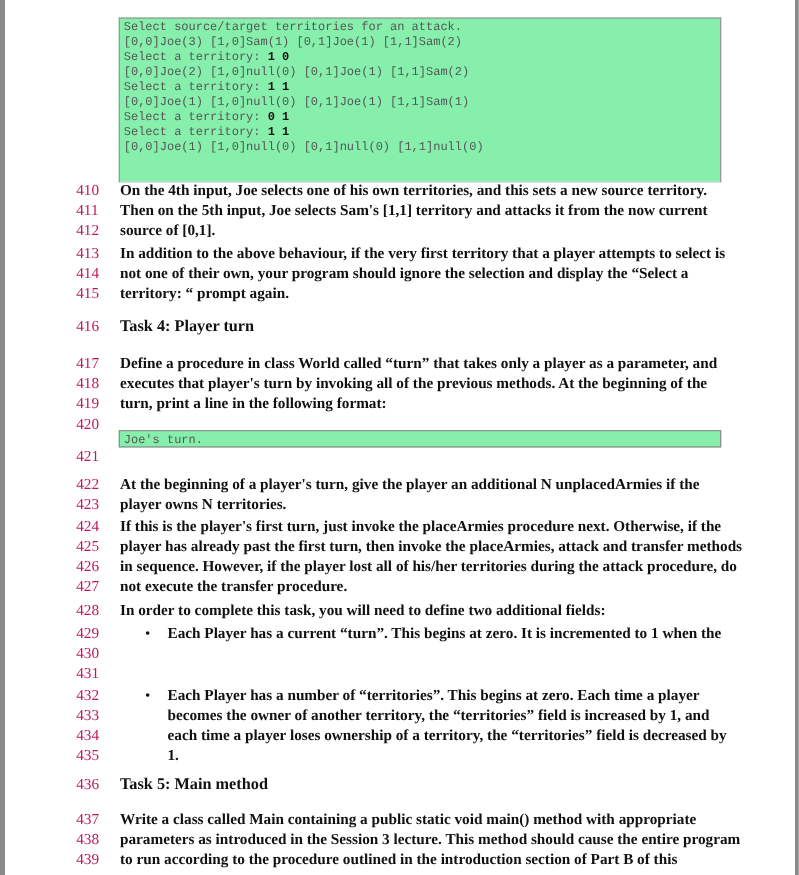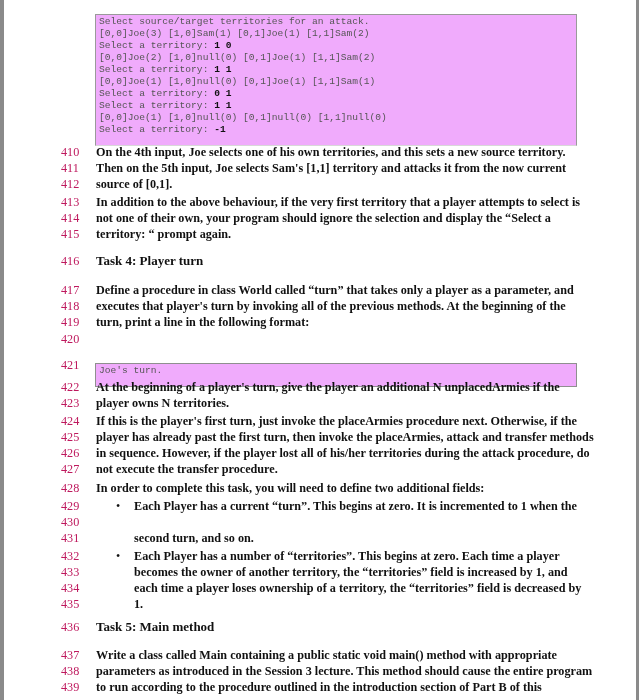--- a/index.html
+++ b/index.html
@@ -7,29 +7,29 @@
     width: 639px; height: 700px; overflow: hidden; position: relative;
     background: #ffffff;
     font-family: "Liberation Serif", "DejaVu Serif", serif;
     color: #111;
   }
   .edge-left { position: absolute; left: 0; top: 0; width: 4px; height: 700px; background: #8a8a8a; }
   .edge-right { position: absolute; left: 636px; top: 0; width: 3px; height: 700px; background: #8a8a8a; }
 
   .codebox {
     position: absolute; left: 95px; width: 482px;
-    border: 1px solid #9a9a9a; background: #f0abfc;
+    border: 1px solid #9a9a9a; background: #86efac;
     font-family: "Liberation Mono", "DejaVu Sans Mono", monospace;
     font-size: 9.6px; line-height: 12px; color: #555;
     padding: 1px 3px 0 3px; box-sizing: border-box;
   }
   .codebox .ln { white-space: pre; height: 12px; }
   .codebox b { color: #111; font-weight: bold; }
   #code1 { top: 14px; height: 132px; border-bottom-color: #d8d8d8; }
-  #code2 { top: 363px; height: 24px; border-color: #8f8f8f; padding-top: 1px; }
+  #code2 { top: 344px; height: 14px; border-color: #8f8f8f; padding-top: 1px; }
   #code2 .ln { line-height: 11px; height: 11px; }
 
   .row { position: absolute; left: 0; width: 639px; height: 16px; font-size: 12.2px; line-height: 16px; }
   .num { position: absolute; left: 61px; width: 24px; text-align: left; color: #be185d; }
   .txt { position: absolute; left: 96px; white-space: nowrap; font-weight: bold; }
   .txt.bullet-txt { left: 134px; }
   .bullet { position: absolute; left: 116px; font-size: 12px; }
   .heading { font-weight: bold; font-size: 13px; }
 </style>
 </head>
@@ -41,21 +41,20 @@
 <div class="codebox" id="code1">
   <div class="ln"><span>Select source/target territories for an attack.</span></div>
   <div class="ln"><span>[0,0]Joe(3) [1,0]Sam(1) [0,1]Joe(1) [1,1]Sam(2)</span></div>
   <div class="ln"><span>Select a territory: </span><b>1 0</b></div>
   <div class="ln"><span>[0,0]Joe(2) [1,0]null(0) [0,1]Joe(1) [1,1]Sam(2)</span></div>
   <div class="ln"><span>Select a territory: </span><b>1 1</b></div>
   <div class="ln"><span>[0,0]Joe(1) [1,0]null(0) [0,1]Joe(1) [1,1]Sam(1)</span></div>
   <div class="ln"><span>Select a territory: </span><b>0 1</b></div>
   <div class="ln"><span>Select a territory: </span><b>1 1</b></div>
   <div class="ln"><span>[0,0]Joe(1) [1,0]null(0) [0,1]null(0) [1,1]null(0)</span></div>
-  <div class="ln"><span>Select a territory: </span><b>-1</b></div>
 </div>
 
 <div class="row" style="top:144px">
     <span class="num">410</span>
     <span class="txt">On the 4th input, Joe selects one of his own territories, and this sets a new source territory.</span>
   </div>
 <div class="row" style="top:160px">
     <span class="num">411</span>
     <span class="txt">Then on the 5th input, Joe selects Sam's [1,1] territory and attacks it from the now current</span>
   </div>
@@ -140,21 +139,20 @@
 <div class="row" style="top:498px">
     <span class="num">429</span>
     <span class="bullet">•</span>
     <span class="txt bullet-txt">Each Player has a current “turn”. This begins at zero. It is incremented to 1 when the</span>
   </div>
 <div class="row" style="top:514px">
     <span class="num">430</span>
   </div>
 <div class="row" style="top:530px">
     <span class="num">431</span>
-    <span class="txt bullet-txt">second turn, and so on.</span>
   </div>
 
 <div class="row" style="top:548px">
     <span class="num">432</span>
     <span class="bullet">•</span>
     <span class="txt bullet-txt">Each Player has a number of “territories”. This begins at zero. Each time a player</span>
   </div>
 <div class="row" style="top:564px">
     <span class="num">433</span>
     <span class="txt bullet-txt">becomes the owner of another territory, the “territories” field is increased by 1, and</span>

